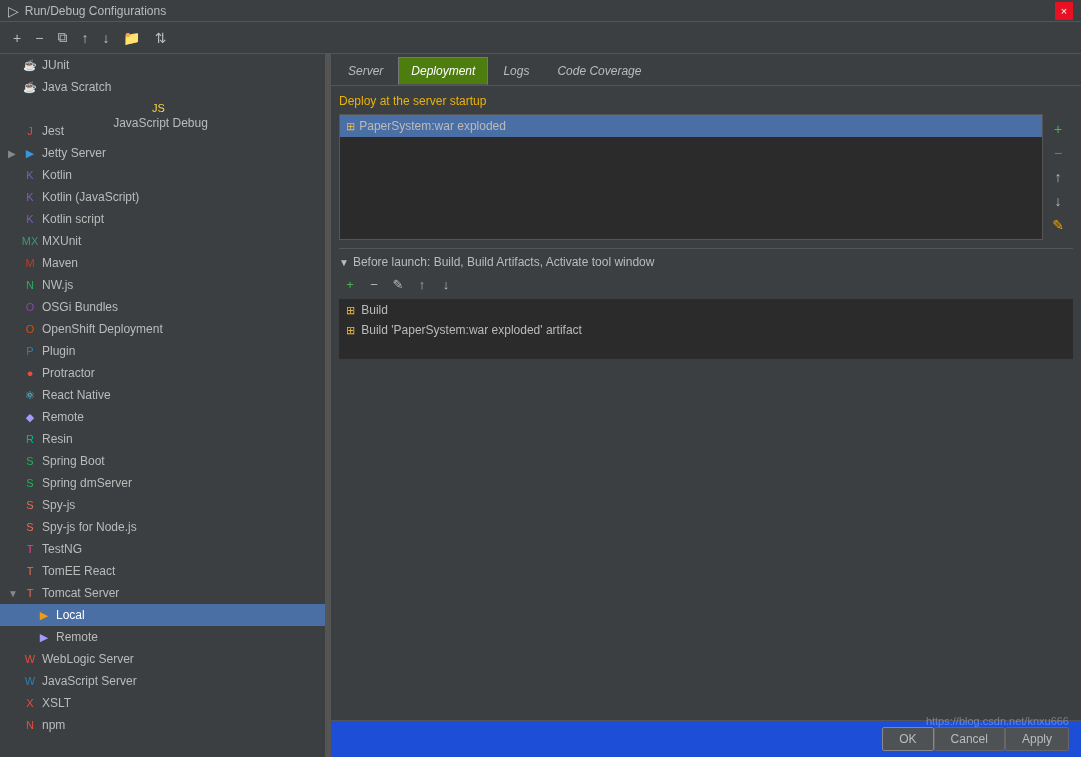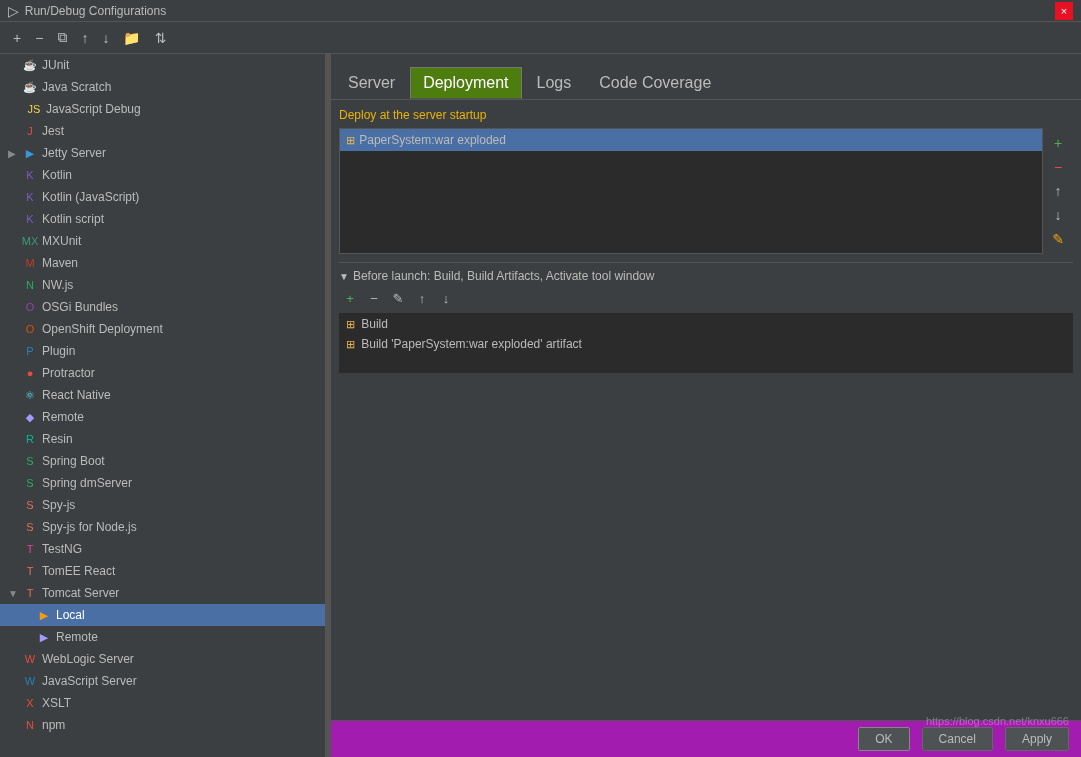--- a/index.html
+++ b/index.html
@@ -145,26 +145,27 @@
 
     .tabs-bar {
       display: flex;
       background: #3c3f41;
       border-bottom: 1px solid #555;
       padding: 0 4px;
     }
     .tab {
       padding: 6px 12px;
       cursor: pointer;
-      font-size: 16px;
+      font-size: 12px;
       color: #bbbbbb;
       border: 1px solid transparent;
       border-bottom: none;
       margin-right: 2px;
-      margin-top: 13px;
+      margin-top: 3px;
+      font-style: italic;
     }
     .tab.active {
       background: #4d7c0f;
       border-color: #777;
       border-bottom: 1px solid #4e5254;
       color: #ffffff;
     }
 
     .tab-content {
       flex: 1;
@@ -325,23 +326,23 @@
     .checkbox-row input[type=checkbox] {
       cursor: pointer;
       accent-color: #4a6fa5;
     }
 
     .dialog-buttons {
       display: flex;
       justify-content: flex-end;
       align-items: center;
       padding: 6px 12px;
-      gap: 12px;
+      gap: 0;
       border-top: 1px solid #555;
-      background: #a21caf;
+      background: #1d4ed8;
     }
     .dialog-btn {
       padding: 4px 16px;
       font-size: 12px;
       cursor: pointer;
       border-radius: 2px;
       border: 1px solid #666;
       background: #4e5254;
       color: #bbbbbb;
     }
@@ -398,21 +399,21 @@
     <div class="sidebar-item" style="padding-left: 8px;">
           <span class="arrow"></span>
           <span class="item-icon icon-java">☕</span>
           <span class="item-label">JUnit</span>
         </div>
         <div class="sidebar-item" style="padding-left: 8px;">
           <span class="arrow"></span>
           <span class="item-icon icon-java">☕</span>
           <span class="item-label">Java Scratch</span>
         </div>
-        <div class="sidebar-item" style="padding-left: 12px;">
+        <div class="sidebar-item" style="padding-left: 4px; flex-direction: column;">
           <span class="arrow"></span>
           <span class="item-icon icon-js">JS</span>
           <span class="item-label">JavaScript Debug</span>
         </div>
         <div class="sidebar-item" style="padding-left: 8px;">
           <span class="arrow"></span>
           <span class="item-icon icon-jest">J</span>
           <span class="item-label">Jest</span>
         </div>
         <div class="sidebar-item" style="padding-left: 8px;">

